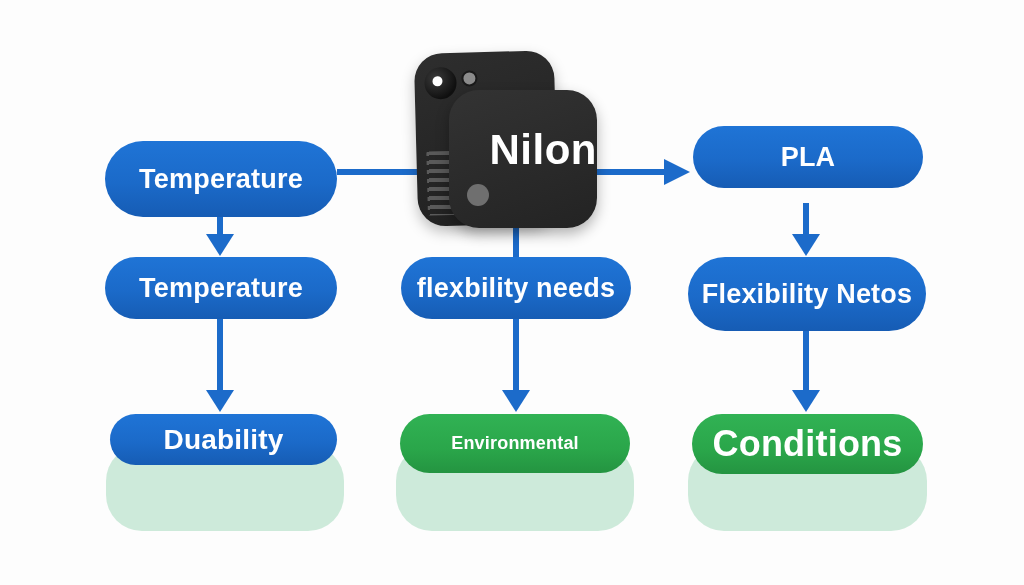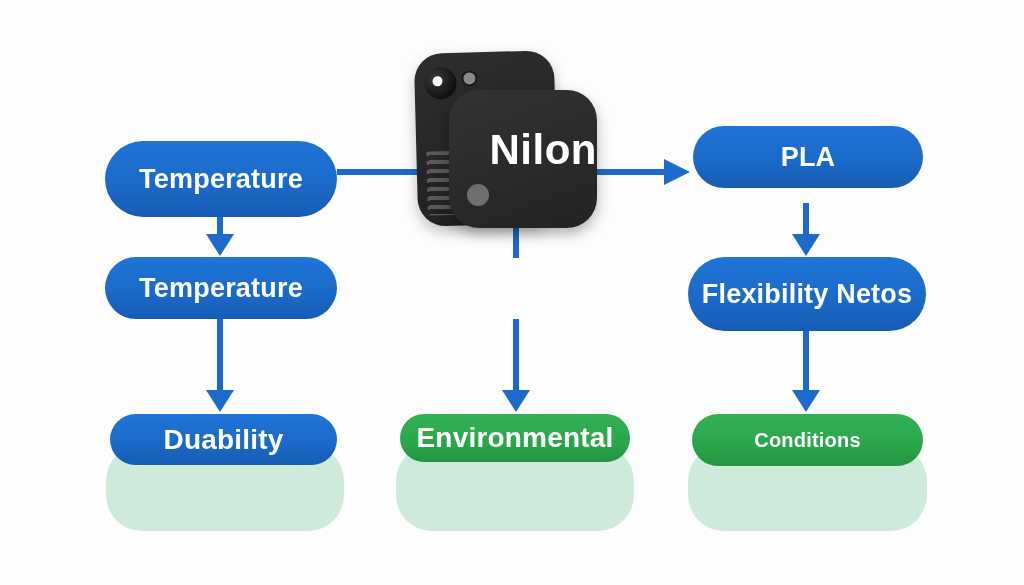--- a/index.html
+++ b/index.html
@@ -127,23 +127,24 @@
     <div class="plate front">
       <div class="brand">Nilon</div>
       <div class="dot-gray"></div>
     </div>
   </div>
 
   <div class="pill blue" style="left:105px;top:141px;width:232px;height:76px;">Temperature</div>
   <div class="pill blue" style="left:693px;top:126px;width:230px;height:62px;">PLA</div>
 
   <div class="pill blue" style="left:105px;top:257px;width:232px;height:62px;">Temperature</div>
+  <div class="pill blue" style="left:401px;top:257px;width:230px;height:62px;">flexbility needs</div>
   <div class="pill blue" style="left:688px;top:257px;width:238px;height:74px;">Flexibility Netos</div>
 
   <div class="reflection" style="left:106px;top:445px;width:238px;height:86px;"></div>
   <div class="reflection" style="left:396px;top:445px;width:238px;height:86px;"></div>
   <div class="reflection" style="left:688px;top:445px;width:239px;height:86px;"></div>
 
   <div class="pill blue" style="left:110px;top:414px;width:227px;height:51px;font-size:28px;">Duability</div>
-  <div class="pill green" style="left:400px;top:414px;width:230px;height:48px;font-size:28px;">Environmental</div>
-  <div class="pill green" style="left:692px;top:414px;width:231px;height:52px;font-size:20px;">Conditions</div>
+  <div class="pill green" style="left:400px;top:414px;width:230px;height:59px;font-size:18px;">Environmental</div>
+  <div class="pill green" style="left:692px;top:414px;width:231px;height:60px;font-size:36px;">Conditions</div>
 
 </div>
 
 </body></html>

